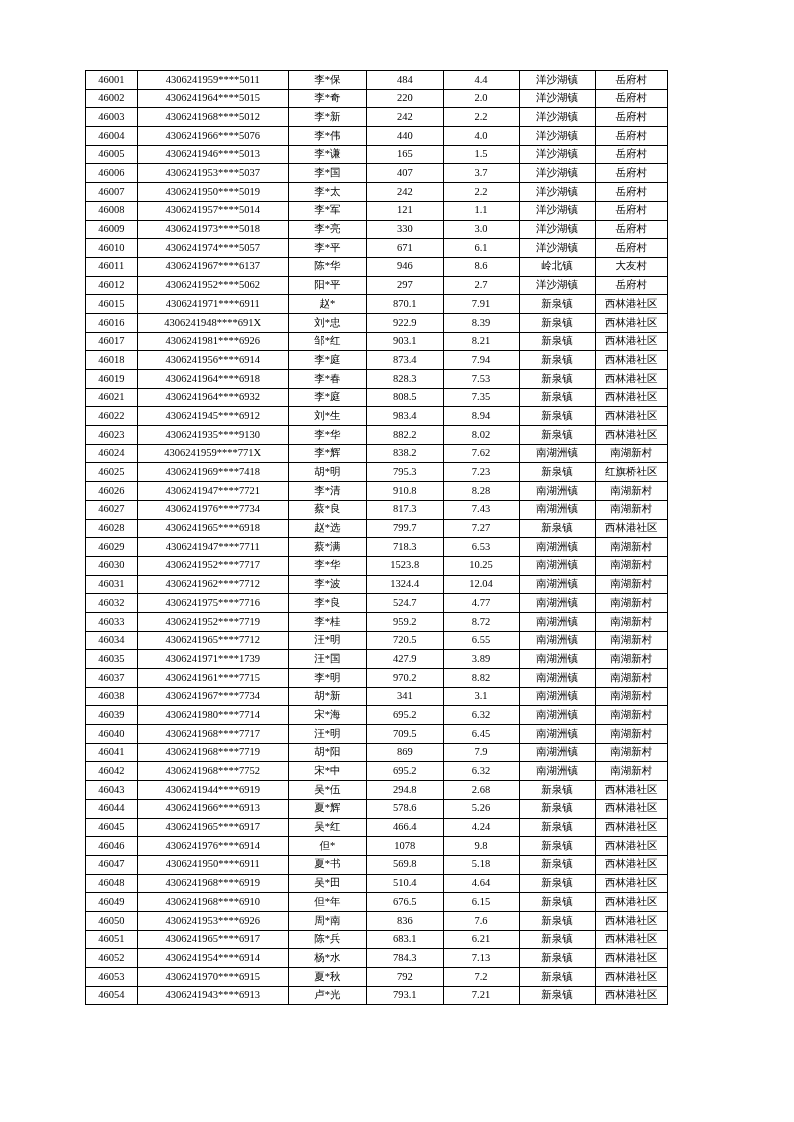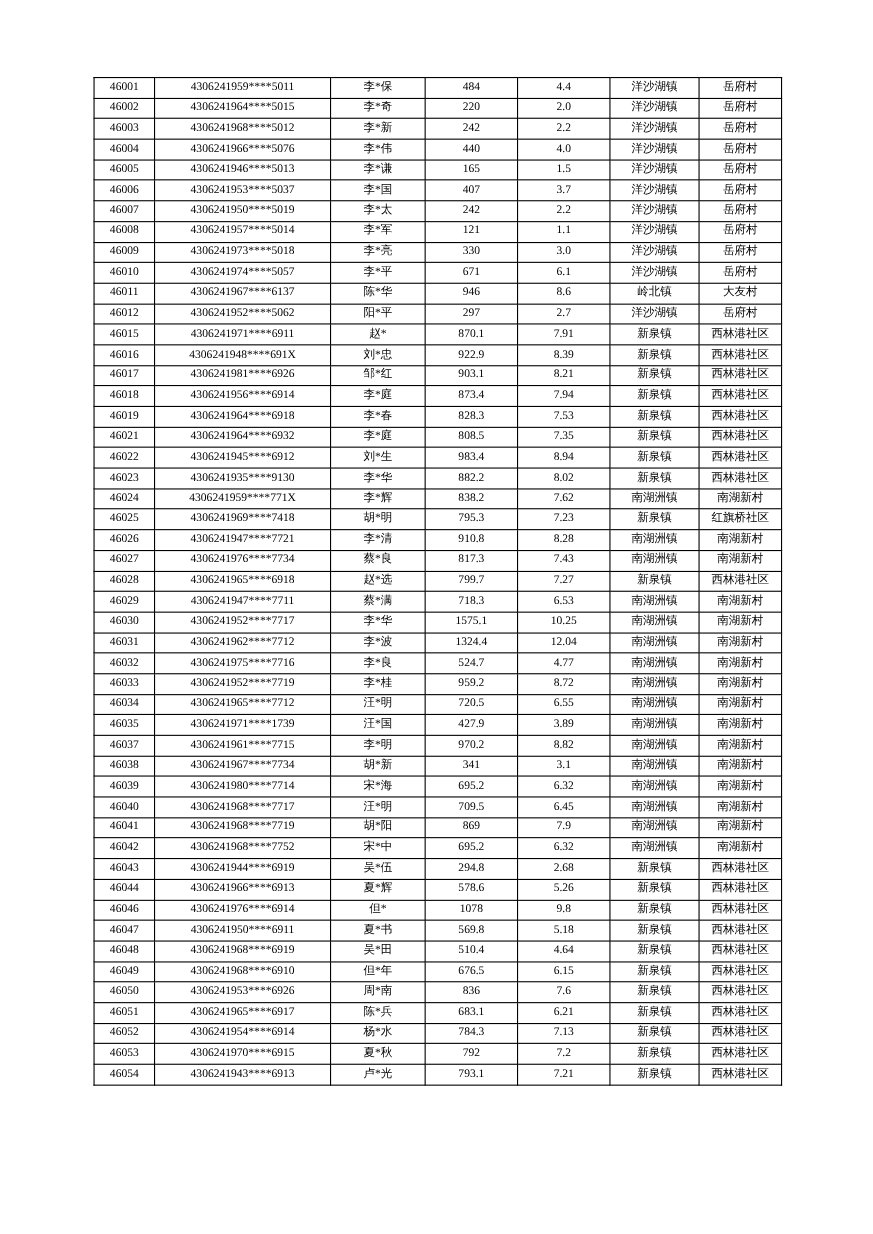--- a/index.html
+++ b/index.html
@@ -8,21 +8,21 @@
   }
   body {
     width: 794px;
     height: 1122px;
     background: #ffffff;
     font-family: "Liberation Serif", "DejaVu Serif", serif;
     color: #000000;
   }
   .page {
     position: relative;
-    width: 794px;
+    width: 668px;
     height: 1122px;
     background: #ffffff;
     overflow: hidden;
   }
   table.records {
     position: absolute;
     left: 85px;
     top: 70px;
     border-collapse: collapse;
     table-layout: fixed;
@@ -286,21 +286,21 @@
           <td>蔡*满</td>
           <td>718.3</td>
           <td>6.53</td>
           <td>南湖洲镇</td>
           <td>南湖新村</td>
         </tr>
         <tr>
           <td>46030</td>
           <td>4306241952****7717</td>
           <td>李*华</td>
-          <td>1575.1</td>
+          <td>1523.8</td>
           <td>10.25</td>
           <td>南湖洲镇</td>
           <td>南湖新村</td>
         </tr>
         <tr>
           <td>46031</td>
           <td>4306241962****7712</td>
           <td>李*波</td>
           <td>1324.4</td>
           <td>12.04</td>
@@ -409,20 +409,29 @@
         <tr>
           <td>46044</td>
           <td>4306241966****6913</td>
           <td>夏*辉</td>
           <td>578.6</td>
           <td>5.26</td>
           <td>新泉镇</td>
           <td>西林港社区</td>
         </tr>
         <tr>
+          <td>46045</td>
+          <td>4306241965****6917</td>
+          <td>吴*红</td>
+          <td>466.4</td>
+          <td>4.24</td>
+          <td>新泉镇</td>
+          <td>西林港社区</td>
+        </tr>
+        <tr>
           <td>46046</td>
           <td>4306241976****6914</td>
           <td>但*</td>
           <td>1078</td>
           <td>9.8</td>
           <td>新泉镇</td>
           <td>西林港社区</td>
         </tr>
         <tr>
           <td>46047</td>

